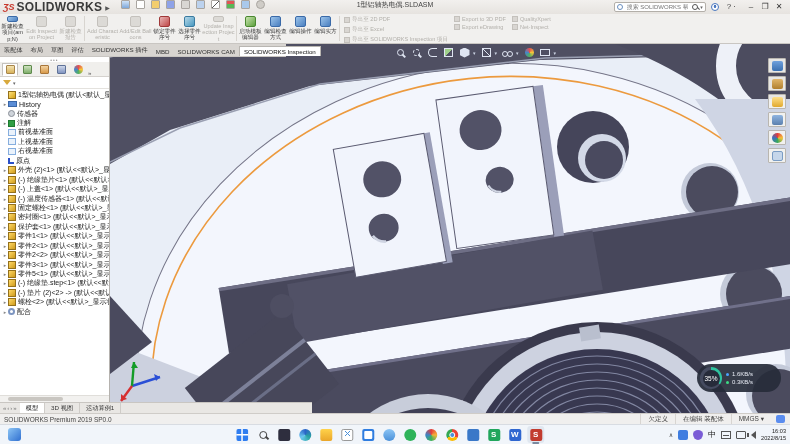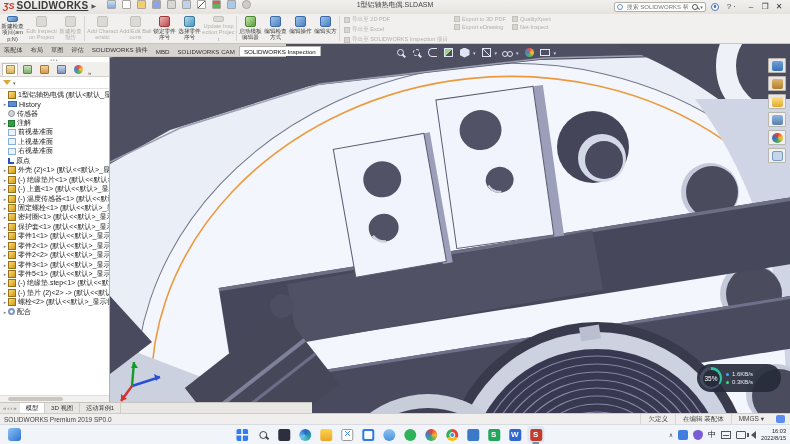--- a/index.html
+++ b/index.html
@@ -5,21 +5,21 @@
   html,body{margin:0;padding:0;background:#888;}
   *{box-sizing:border-box;}
   .app{position:relative;width:790px;height:444px;background:#ece9e6;overflow:hidden;
        font-family:"Liberation Sans","DejaVu Sans",sans-serif;-webkit-font-smoothing:antialiased;}
 
   
   .titlebar{position:absolute;left:0;top:0;width:790px;height:14px;background:linear-gradient(#f2f0ee,#e6e3df);
             display:flex;align-items:flex-start;font-size:7px;color:#333;z-index:40;}
   .brand{display:flex;align-items:center;margin-left:3px;}
   .brand-glyph{color:#c8372c;font-weight:bold;font-style:italic;font-size:9px;margin-right:2px;}
-  .brand-name{font-weight:bold;font-size:10px;color:#3a3a3a;letter-spacing:.3px;text-decoration:underline;}
+  .brand-name{font-weight:bold;font-size:12px;color:#3a3a3a;letter-spacing:.3px;}
   .brand-arrow{color:#555;font-size:6px;margin:0 3px;}
   .qa-row{display:flex;align-items:center;gap:6px;margin-left:8px;}
   .qa{width:9px;height:9px;border:1px solid #a9a5a0;border-radius:1px;background:#f7f6f4;}
   .qa.home-icon{background:linear-gradient(#cfe2f7,#7fa8d9);}
   .qa.new-file-icon{background:#fff;}
   .qa.open-file-icon{background:#f3cd6e;}
   .qa.save-icon{background:#8fa3e8;}
   .qa.print-icon{background:#d9d7d3;}
   .qa.undo-icon{background:#bcd2ee;}
   .qa.select-icon{background:linear-gradient(135deg,#fff 45%,#555 45%,#555 55%,#fff 55%);}

